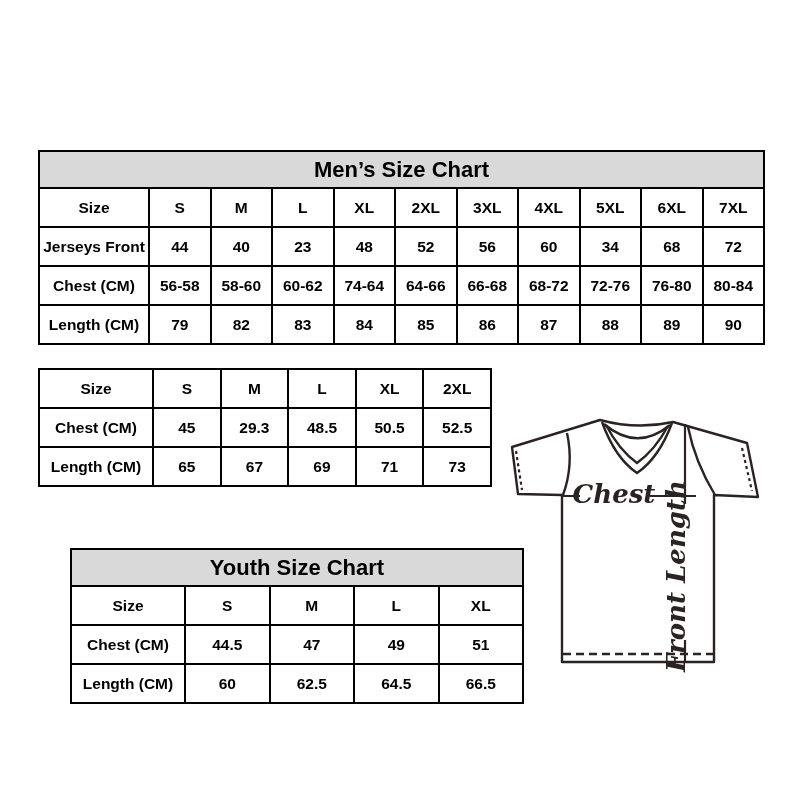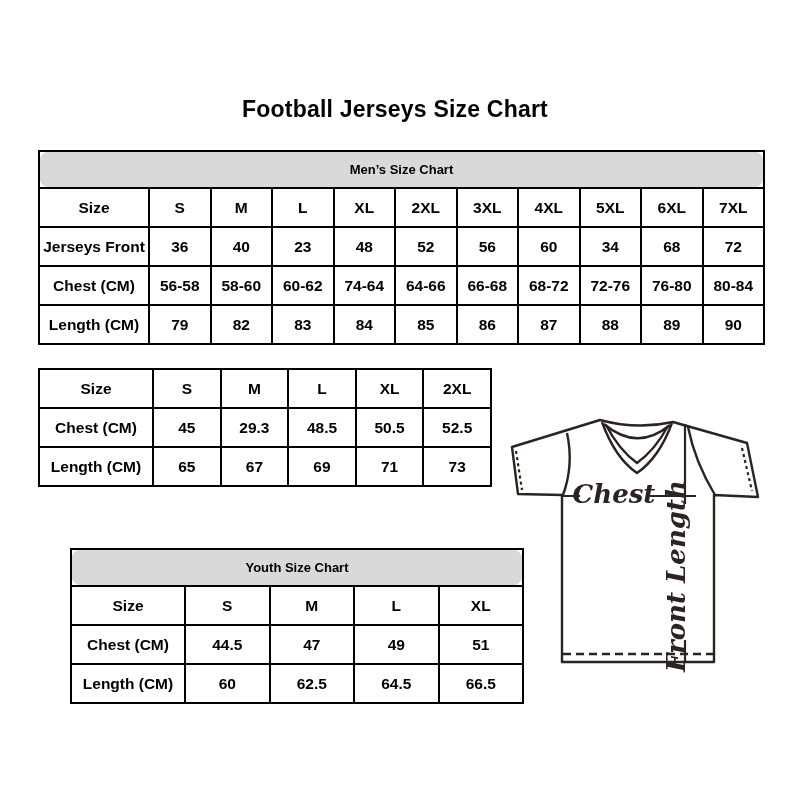--- a/index.html
+++ b/index.html
@@ -5,37 +5,36 @@
   html,body{margin:0;padding:0;background:var(--bg,#fff);}
   .canvas{position:relative;width:800px;height:800px;background:var(--bg,#fff);overflow:hidden;
           font-family:"Liberation Sans",sans-serif;}
   .title{position:absolute;top:96px;left:0;width:790px;margin:0;text-align:center;
          font-size:23px;font-weight:bold;color:var(--txt,#000);letter-spacing:.2px;}
   .tblwrap{position:absolute;}
   .tblwrap table{border-collapse:collapse;table-layout:fixed;width:100%;}
   .tblwrap td{border:2px solid var(--bdr,#000);text-align:center;vertical-align:middle;
               padding:0;font-weight:bold;font-size:15.5px;color:var(--txt,#000);
               font-family:"Liberation Sans",sans-serif;overflow:hidden;white-space:nowrap;}
-  .tblwrap tr.hdr td{background:var(--hdr,#d9d9d9);font-size:13px;height:35px;border-radius:12px;}
+  .tblwrap tr.hdr td{background:var(--hdr,#d9d9d9);font-size:22px;height:35px;}
   .tblwrap tr.r td{height:37px;}
   .men{left:38px;top:150px;width:727px;}
   .women{left:38px;top:368px;width:454px;}
   .youth{left:38px;top:548px;width:454px;padding-left:32px;}
   .jersey{position:absolute;left:495px;top:400px;width:280px;height:290px;}
   .jersey svg{display:block;width:280px;height:290px;}
   .jline{fill:none;stroke:var(--jl,#2a2321);stroke-width:2.4;}
   .jtext{fill:var(--jl,#2a2321);font-family:"DejaVu Serif",serif;
          font-style:italic;font-weight:bold;font-size:26px;}
 </style>
 </head>
 <body>
 
 <div class="canvas">
 
-  <h1 class="title">Football Jerseys Size Chart</h1>
 
   <div class="tblwrap men">
       <table>
         <colgroup>
           <col style="width:110px">
           <col>
           <col>
           <col>
           <col>
           <col>
@@ -57,21 +56,21 @@
             <td>XL</td>
             <td>2XL</td>
             <td>3XL</td>
             <td>4XL</td>
             <td>5XL</td>
             <td>6XL</td>
             <td>7XL</td>
           </tr>
           <tr class="r">
             <td>Jerseys Front</td>
-            <td>36</td>
+            <td>44</td>
             <td>40</td>
             <td>23</td>
             <td>48</td>
             <td>52</td>
             <td>56</td>
             <td>60</td>
             <td>34</td>
             <td>68</td>
             <td>72</td>
           </tr>

